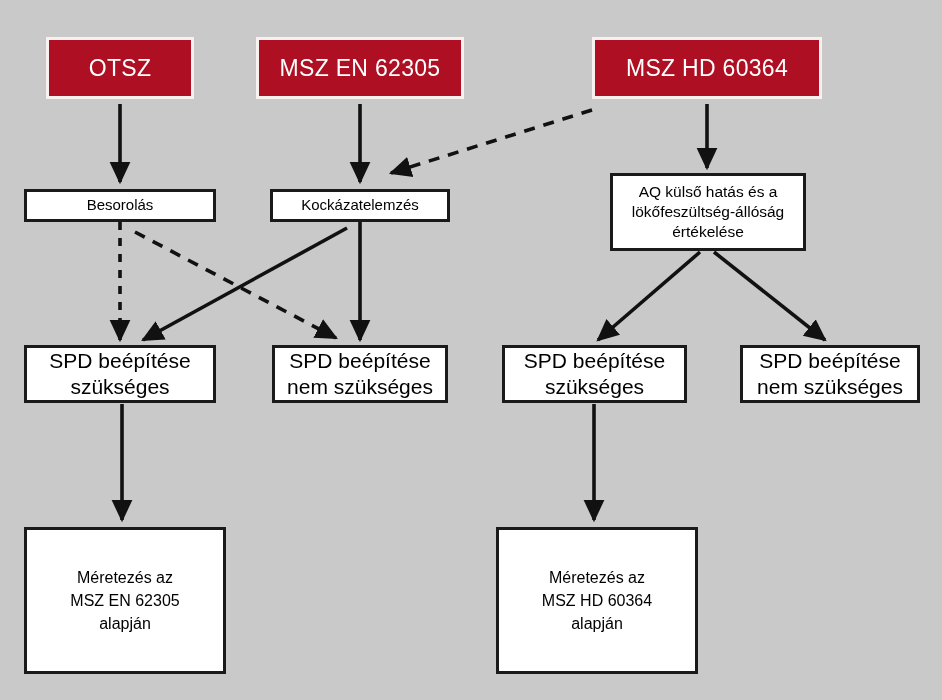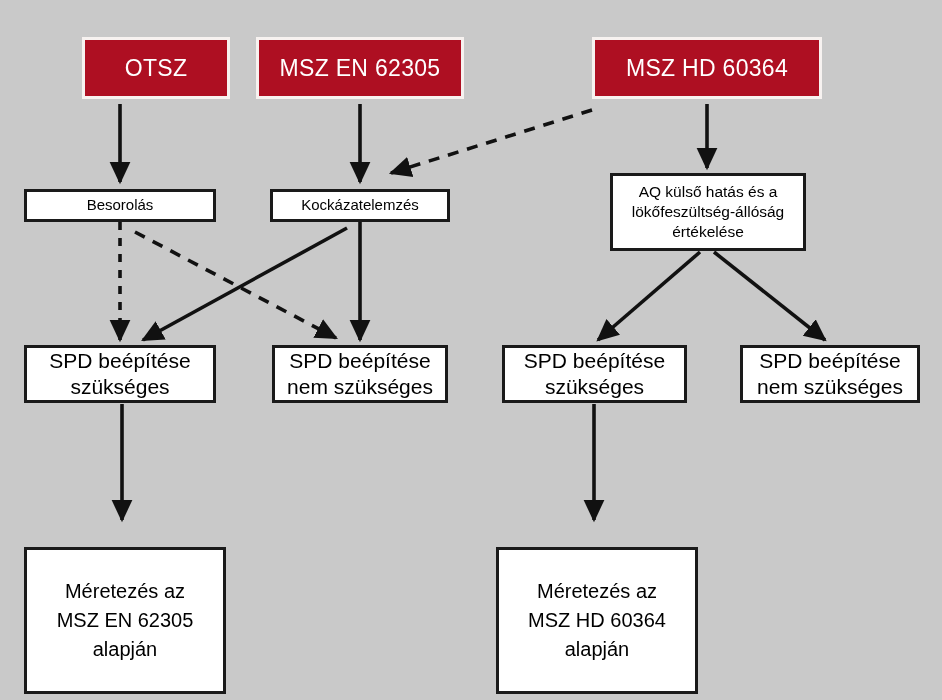--- a/index.html
+++ b/index.html
@@ -40,23 +40,22 @@
     line-height: 1.22;
   }
   .node.proc.small {
     font-size: 15px;
   }
   .node.proc.multi {
     font-size: 15.5px;
     line-height: 1.28;
   }
   .node.proc.big {
-    font-size: 20px;
+    font-size: 16px;
     line-height: 1.45;
-    margin-top: 20px;
   }
   .node .txt {
     display: block;
     padding: 0 6px;
     white-space: pre-line;
   }
   #links {
     position: absolute;
     left: 0;
     top: 0;
@@ -95,21 +94,21 @@
 
     <line x1="700" y1="252" x2="598" y2="340" stroke="#111111" stroke-width="3.6" marker-end="url(#arrowhead)"></line>
 
     <line x1="714" y1="252" x2="825" y2="340" stroke="#111111" stroke-width="3.6" marker-end="url(#arrowhead)"></line>
 
     <line x1="122" y1="404" x2="122" y2="520" stroke="#111111" stroke-width="3.6" marker-end="url(#arrowhead)"></line>
 
     <line x1="594" y1="404" x2="594" y2="520" stroke="#111111" stroke-width="3.6" marker-end="url(#arrowhead)"></line>
   </svg>
 
-  <div class="node std" style="left:46px; top:37px; width:148px; height:62px;margin-left:36px;">
+  <div class="node std" style="left:46px; top:37px; width:148px; height:62px;">
     <span class="txt">OTSZ</span>
   </div>
 
   <div class="node std" style="left:256px; top:37px; width:208px; height:62px;">
     <span class="txt">MSZ EN 62305</span>
   </div>
 
   <div class="node std" style="left:592px; top:37px; width:230px; height:62px;">
     <span class="txt">MSZ HD 60364</span>
   </div>

